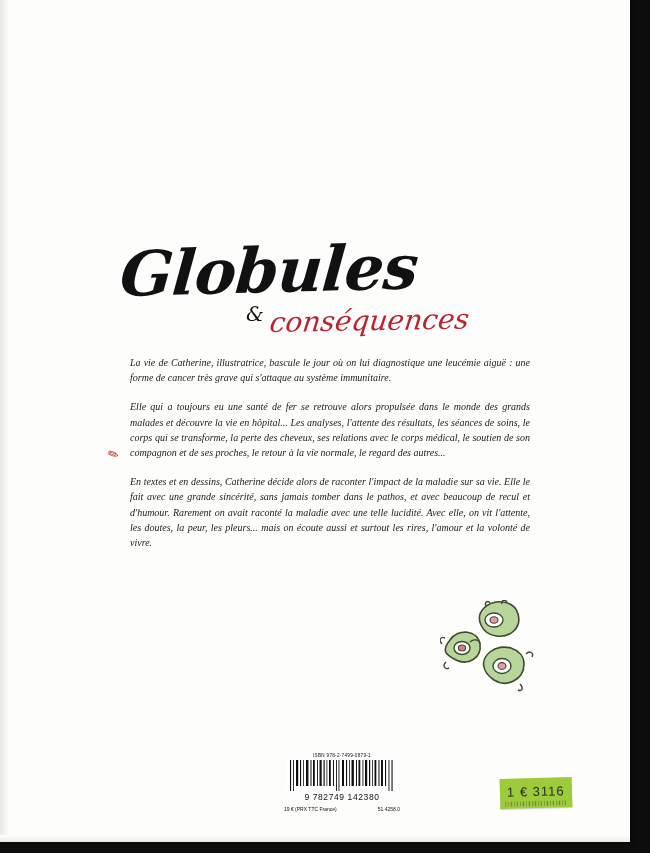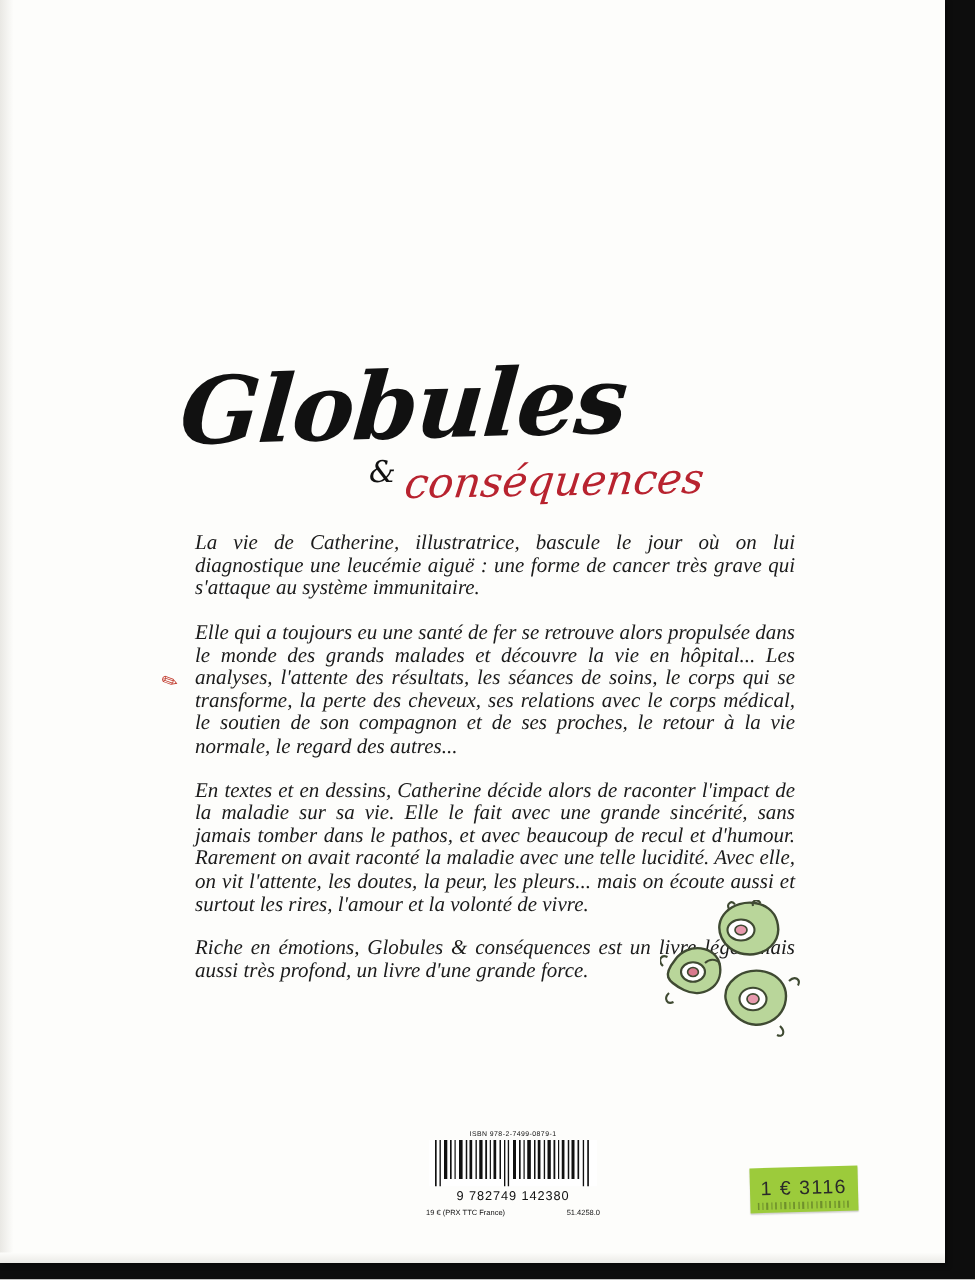--- a/index.html
+++ b/index.html
@@ -87,21 +87,21 @@
   }
 
   
   .blurb {
     position: absolute;
     left: 130px;
     top: 355px;
     width: 400px;
     font-family: "Liberation Serif", serif;
     font-style: italic;
-    font-size: 14px;
+    font-size: 10px;
     line-height: 15.2px;
     color: #1b1b1b;
     text-align: justify;
   }
   .blurb p {
     margin: 0 0 14px 0;
   }
 
   
   .margin-mark {
@@ -206,21 +206,20 @@
     <div class="title-amp">&amp;</div>
     <div class="title-sub">conséquences</div>
   </div>
 
   <div class="margin-mark">✎</div>
 
   <div class="blurb">
     <p>La vie de Catherine, illustratrice, bascule le jour où on lui diagnostique une leucémie aiguë : une forme de cancer très grave qui s'attaque au système immunitaire.</p>
     <p>Elle qui a toujours eu une santé de fer se retrouve alors propulsée dans le monde des grands malades et découvre la vie en hôpital... Les analyses, l'attente des résultats, les séances de soins, le corps qui se transforme, la perte des cheveux, ses relations avec le corps médical, le soutien de son compagnon et de ses proches, le retour à la vie normale, le regard des autres...</p>
     <p>En textes et en dessins, Catherine décide alors de raconter l'impact de la maladie sur sa vie. Elle le fait avec une grande sincérité, sans jamais tomber dans le pathos, et avec beaucoup de recul et d'humour. Rarement on avait raconté la maladie avec une telle lucidité. Avec elle, on vit l'attente, les doutes, la peur, les pleurs... mais on écoute aussi et surtout les rires, l'amour et la volonté de vivre.</p>
-    <p>Riche en émotions, Globules &amp; conséquences est un livre léger mais aussi très profond, un livre d'une grande force.</p>
   </div>
 
   <svg class="illo" viewBox="0 0 120 100">
 
     <g>
       <path d="M44 8 C54 -2 74 0 78 14 C82 28 70 38 56 36 C42 34 34 18 44 8 Z" fill="#b9d69a" stroke="#3f4a32" stroke-width="1.6"></path>
       <path d="M46 6 C44 2 48 0 50 3" fill="none" stroke="#3f4a32" stroke-width="1.4"></path>
       <path d="M62 4 C61 0 65 -1 67 2" fill="none" stroke="#3f4a32" stroke-width="1.4"></path>
       <ellipse cx="54" cy="20" rx="9" ry="7" fill="#ffffff" stroke="#3f4a32" stroke-width="1.4"></ellipse>
       <ellipse cx="54" cy="20" rx="4" ry="3.2" fill="#e79aae" stroke="#3f4a32" stroke-width="1.1"></ellipse>

